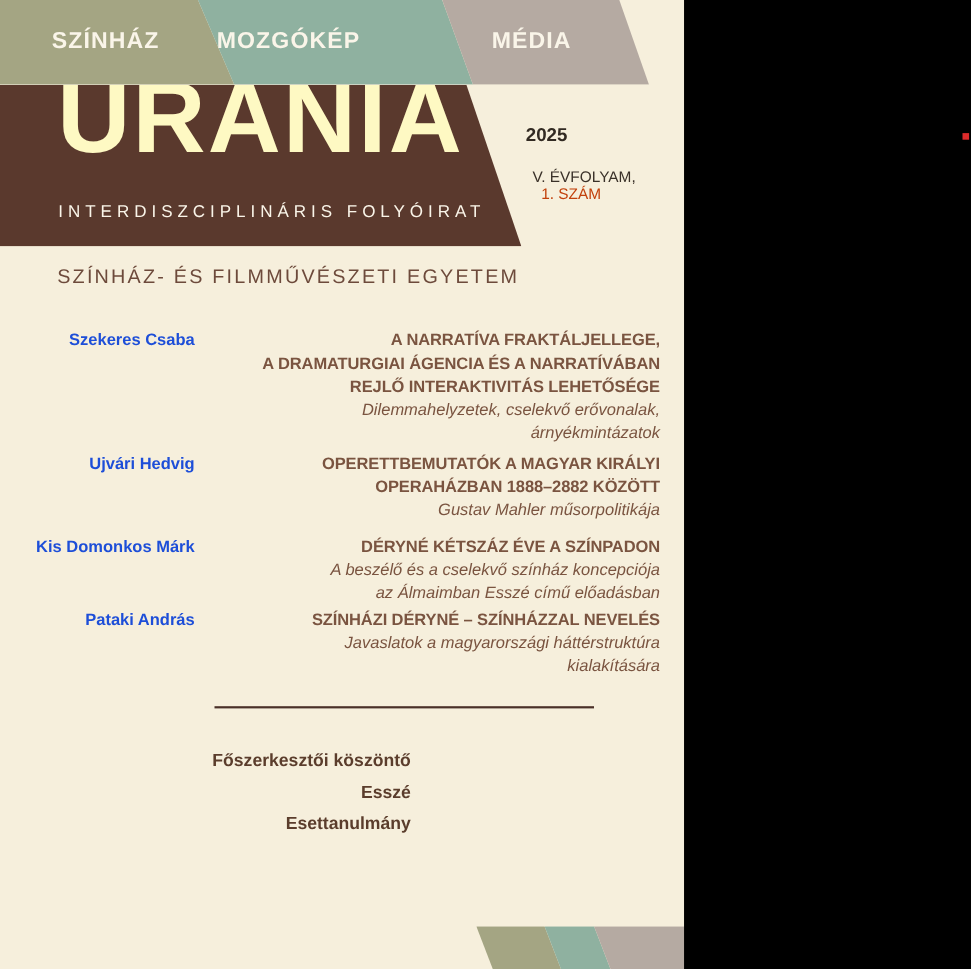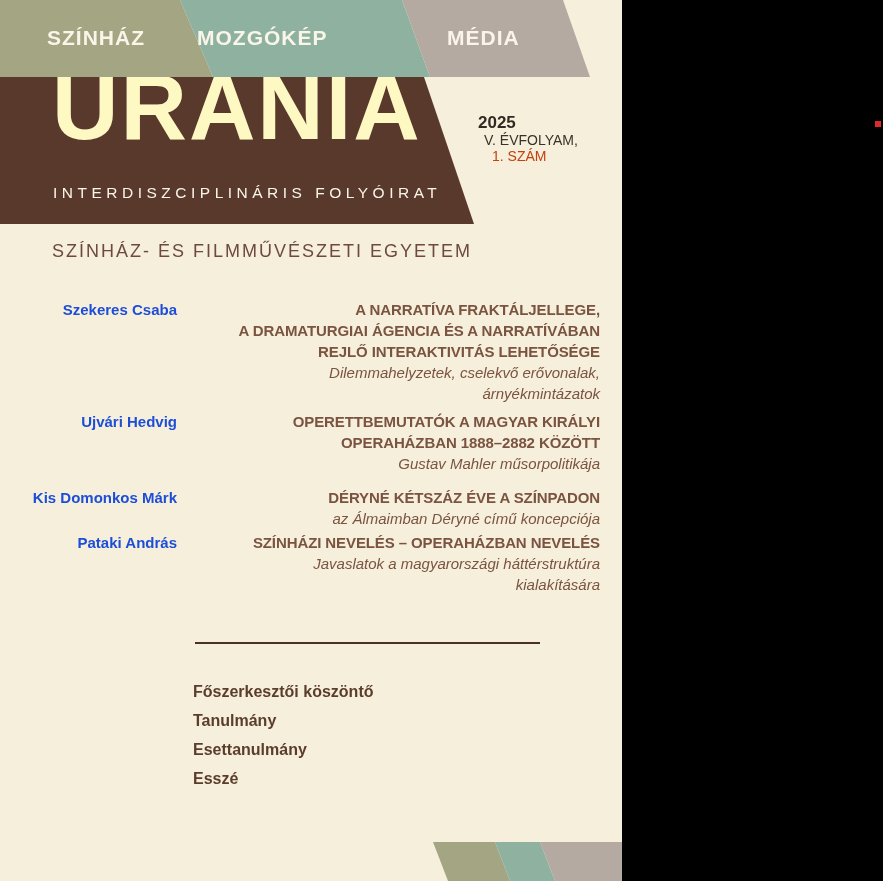--- a/index.html
+++ b/index.html
@@ -20,39 +20,39 @@
   .banner{position:absolute;left:0;top:77px;width:622px;height:147px;background:#5a392d;
           clip-path:polygon(0 0,424px 0,474px 147px,0 147px);}
   .logo{position:absolute;left:52px;top:-16px;font-size:92px;line-height:92px;font-weight:bold;
         letter-spacing:2px;color:#fef9c3;}
   .tagline{position:absolute;left:53px;top:108px;font-size:15.5px;letter-spacing:4.5px;
            color:#faf5e9;line-height:1;}
 
   
   .issue{position:absolute;left:478px;top:113px;color:#322a22;}
   .issue .year{font-size:17px;font-weight:bold;line-height:20px;}
-  .issue .vol{font-size:14px;line-height:15px;margin-left:6px;margin-top:0;color:#3a3129;}
+  .issue .vol{font-size:14px;line-height:15px;margin-left:6px;margin-top:20px;color:#3a3129;}
   .issue .num{font-size:14px;line-height:15px;margin-left:14px;margin-top:1px;color:#c2410c;}
 
   
   .university{position:absolute;left:52px;top:242px;font-size:18px;letter-spacing:2px;
               color:#6d4a3b;line-height:1;white-space:nowrap;}
 
   
   .toc{position:absolute;left:0;top:299px;width:600px;}
   .entry{display:flex;align-items:flex-start;}
   .e1{margin-bottom:7px;} .e2{margin-bottom:13px;} .e3{margin-bottom:3px;}
   .author{width:177px;text-align:right;font-size:15px;font-weight:bold;color:#1d4ed8;line-height:21px;flex:none;}
   .titles{margin-left:16px;flex:1;text-align:right;}
   .t{font-size:15px;font-weight:bold;color:#7a5440;line-height:21px;letter-spacing:-0.1px;white-space:nowrap;}
   .s{font-size:15px;font-style:italic;color:#7a5440;line-height:21px;white-space:nowrap;}
 
   
   .rule{position:absolute;left:195px;top:642px;width:345px;height:2px;background:#4a3028;}
-  .sections{position:absolute;left:193px;top:677px;}
+  .sections{position:absolute;left:193px;top:677px;text-align:right;}
   .section-item{font-size:16px;font-weight:bold;color:#5b3d2c;line-height:29px;}
 
   
   .bottomband{position:absolute;left:0;top:842px;width:622px;height:39px;}
   .bshape{position:absolute;left:0;top:0;width:622px;height:39px;}
   .b-olive{background:#a4a583;clip-path:polygon(433px 0,495px 0,510px 39px,448px 39px);}
   .b-teal {background:#8fb1a0;clip-path:polygon(495px 0,540px 0,555px 39px,510px 39px);}
   .b-taupe{background:#b5aaa2;clip-path:polygon(540px 0,622px 0,622px 39px,555px 39px);}
 
   
@@ -106,42 +106,42 @@
           <div class="t">OPERETTBEMUTATÓK A MAGYAR KIRÁLYI</div>
           <div class="t">OPERAHÁZBAN 1888–2882 KÖZÖTT</div>
           <div class="s">Gustav Mahler műsorpolitikája</div>
         </div>
       </div>
 
       <div class="entry e3">
         <div class="author">Kis Domonkos Márk</div>
         <div class="titles">
           <div class="t">DÉRYNÉ KÉTSZÁZ ÉVE A SZÍNPADON</div>
-          <div class="s">az Álmaimban Déryné című koncepciója</div>
+          <div class="s">A beszélő és a cselekvő színház koncepciója</div>
+          <div class="s">az Álmaimban Esszé című előadásban</div>
         </div>
       </div>
 
       <div class="entry e4">
         <div class="author">Pataki András</div>
         <div class="titles">
-          <div class="t">SZÍNHÁZI NEVELÉS – OPERAHÁZBAN NEVELÉS</div>
+          <div class="t">SZÍNHÁZI DÉRYNÉ – SZÍNHÁZZAL NEVELÉS</div>
           <div class="s">Javaslatok a magyarországi háttérstruktúra</div>
           <div class="s">kialakítására</div>
         </div>
       </div>
 
     </div>
 
     <div class="rule"></div>
 
     <div class="sections">
       <div class="section-item">Főszerkesztői köszöntő</div>
-      <div class="section-item">Tanulmány</div>
+      <div class="section-item">Esszé</div>
       <div class="section-item">Esettanulmány</div>
-      <div class="section-item">Esszé</div>
     </div>
 
     <div class="bottomband">
       <div class="bshape b-olive"></div>
       <div class="bshape b-teal"></div>
       <div class="bshape b-taupe"></div>
     </div>
 
   </div>
 

